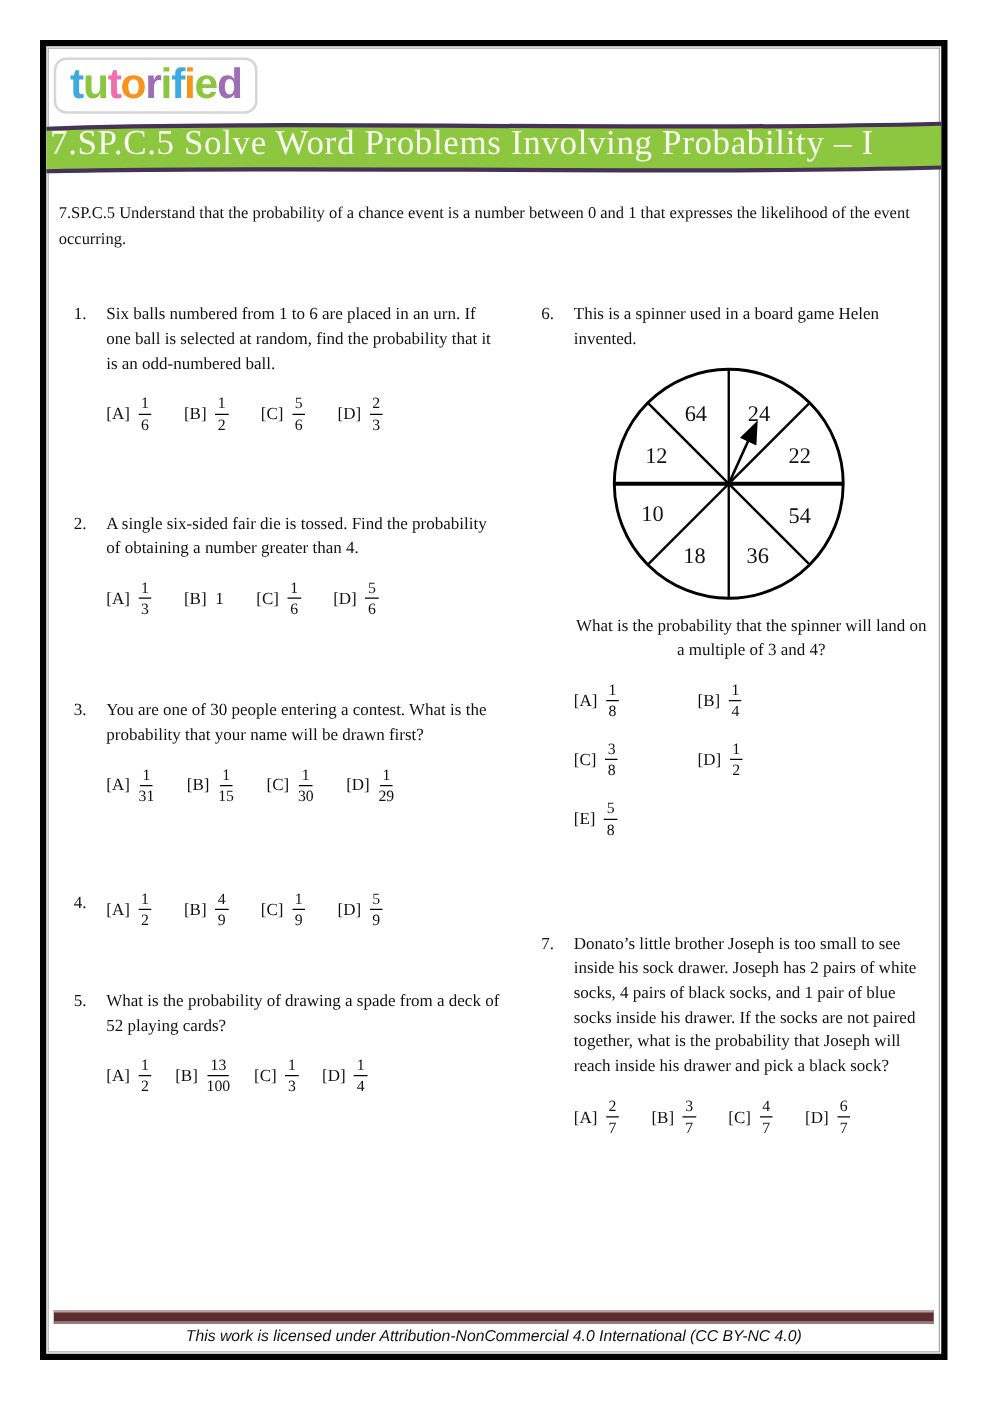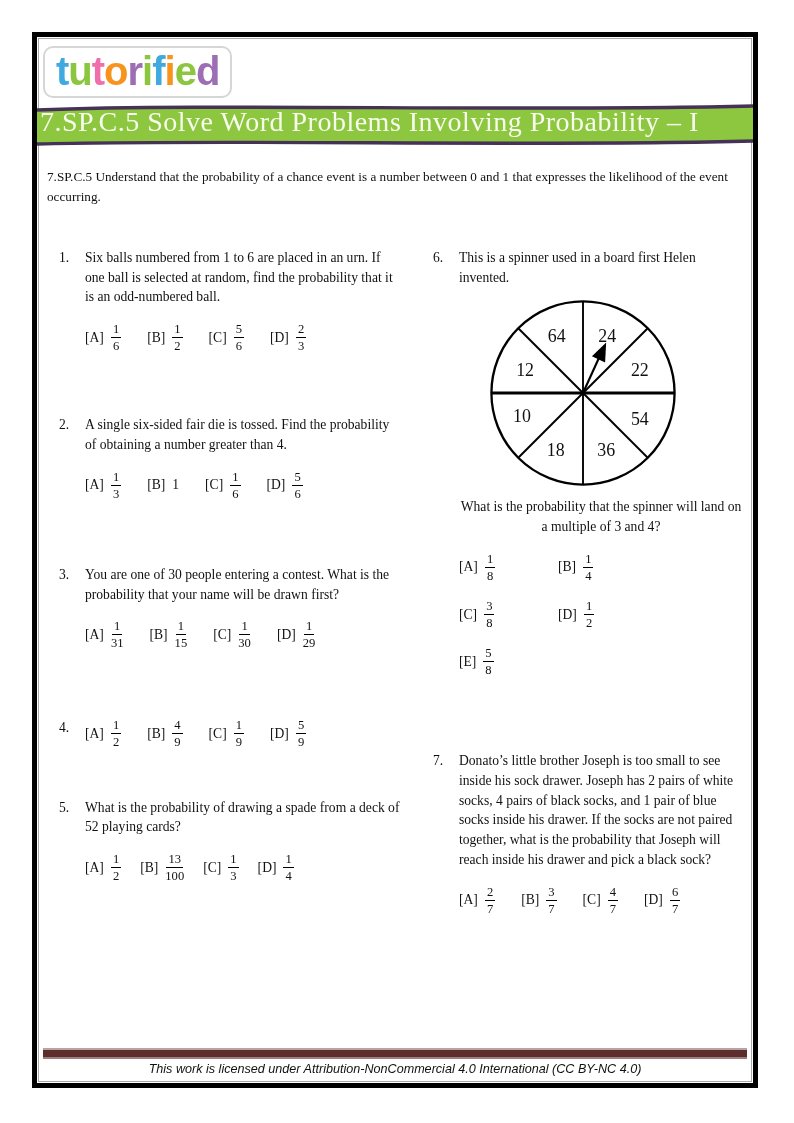--- a/index.html
+++ b/index.html
@@ -3,21 +3,21 @@
 <meta charset="utf-8">
 <style>
   html,body{margin:0;padding:0;background:#ffffff;}
   .canvas{position:relative;width:794px;height:1123px;background:#ffffff;overflow:hidden;
           font-family:"Liberation Serif", serif;color:#111;}
   .frame{position:absolute;left:32px;top:32px;width:726px;height:1056px;border:5px solid #000;box-sizing:border-box;background:#fff;}
   .frame-inner{position:absolute;inset:0;border:1px solid #a9a9a9;margin:1px;}
 
   
   .logo-box{display:inline-block;margin:9px 0 0 6px;padding:1px 11px 3px 11px;border:2px solid #d6d6d6;border-radius:10px;background:#fff;}
-  .logo-text{font-family:"Liberation Sans", sans-serif;font-weight:700;font-size:40px;letter-spacing:-1px;line-height:1.1;}
+  .logo-text{font-family:"Liberation Sans", sans-serif;font-weight:700;font-size:34px;letter-spacing:-1px;line-height:1.1;}
 
   
   .title-band{position:relative;width:100%;height:50px;margin-top:2px;}
   .title-band svg{position:absolute;left:0;top:0;width:100%;height:100%;}
   .title-text{position:absolute;left:3px;top:6px;width:100%;white-space:nowrap;overflow:hidden;
               font-family:Liberation Serif, serif;font-size:28px;color:#f7fcee;letter-spacing:.5px;}
 
   .standard-desc{margin:17px 10px 0 10px;font-size:13.2px;line-height:1.55;}
 
   
@@ -252,21 +252,21 @@
                   </span>
                 </span>
               </div>
             </div>
           </div>
         </div>
       <div class="col-right" id="col-right">
           <div class="question" style="margin-bottom: 74px;">
             <span class="qnum">6.</span>
             <div class="qbody">
-              <div class="qtext">This is a spinner used in a board first Helen invented.</div>
+              <div class="qtext">This is a spinner used in a board game Helen invented.</div>
               <div class="spinner-wrap"><svg viewBox="0 0 190 190" class="spinner-svg">
                   <circle cx="95" cy="95" r="87" fill="none" stroke="#000" stroke-width="2.2"></circle>
                   <line x1="95" y1="8" x2="95" y2="182" stroke="#000" stroke-width="1.8"></line>
                   <line x1="8" y1="95" x2="182" y2="95" stroke="#000" stroke-width="3"></line>
                   <line x1="33.5" y1="33.5" x2="156.5" y2="156.5" stroke="#000" stroke-width="1.8"></line>
                   <line x1="33.5" y1="156.5" x2="156.5" y2="33.5" stroke="#000" stroke-width="1.8"></line>
                   <text x="70" y="47">64</text>
                   <text x="118" y="47">24</text>
                   <text x="40" y="79">12</text>
                   <text x="149" y="79">22</text>

